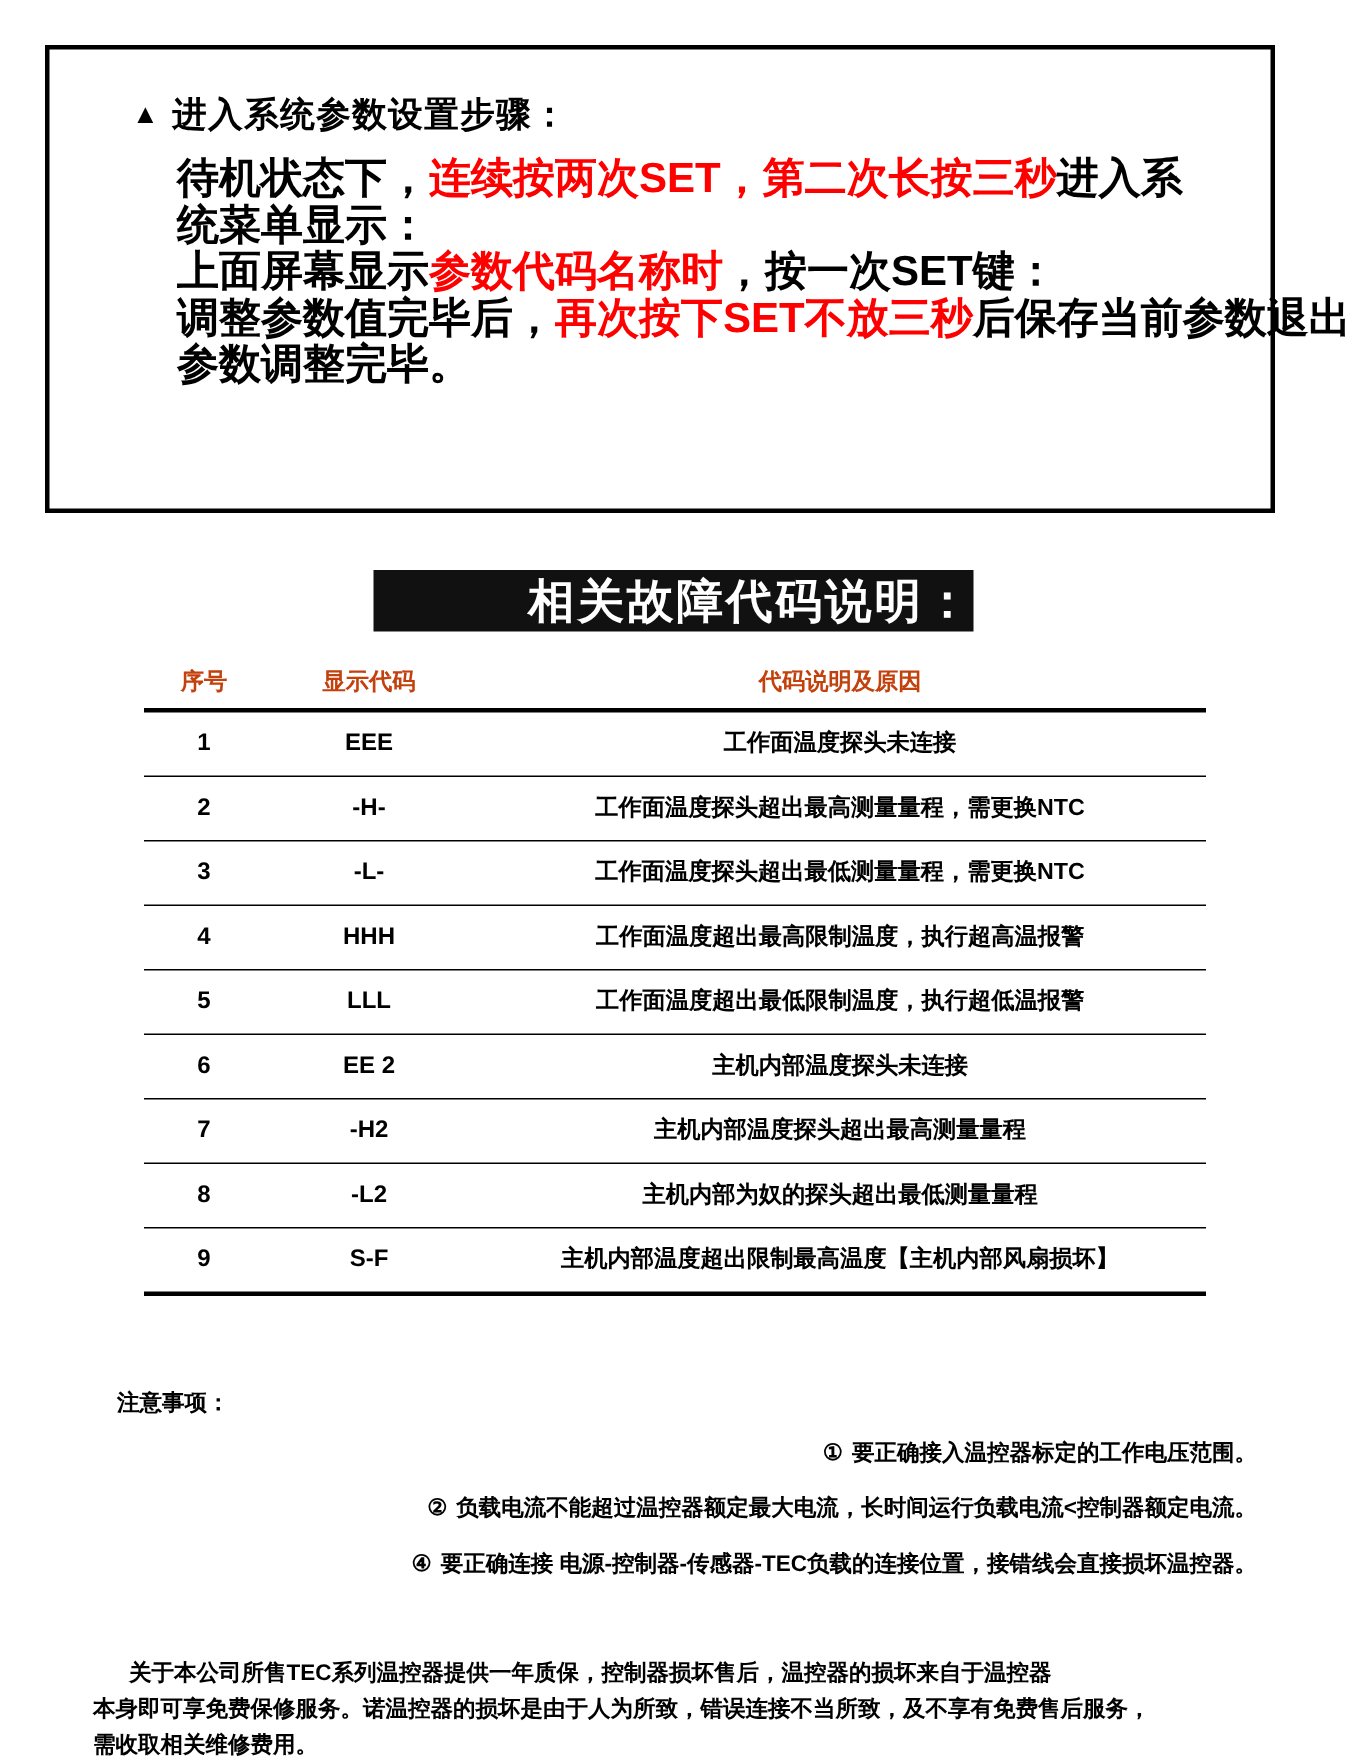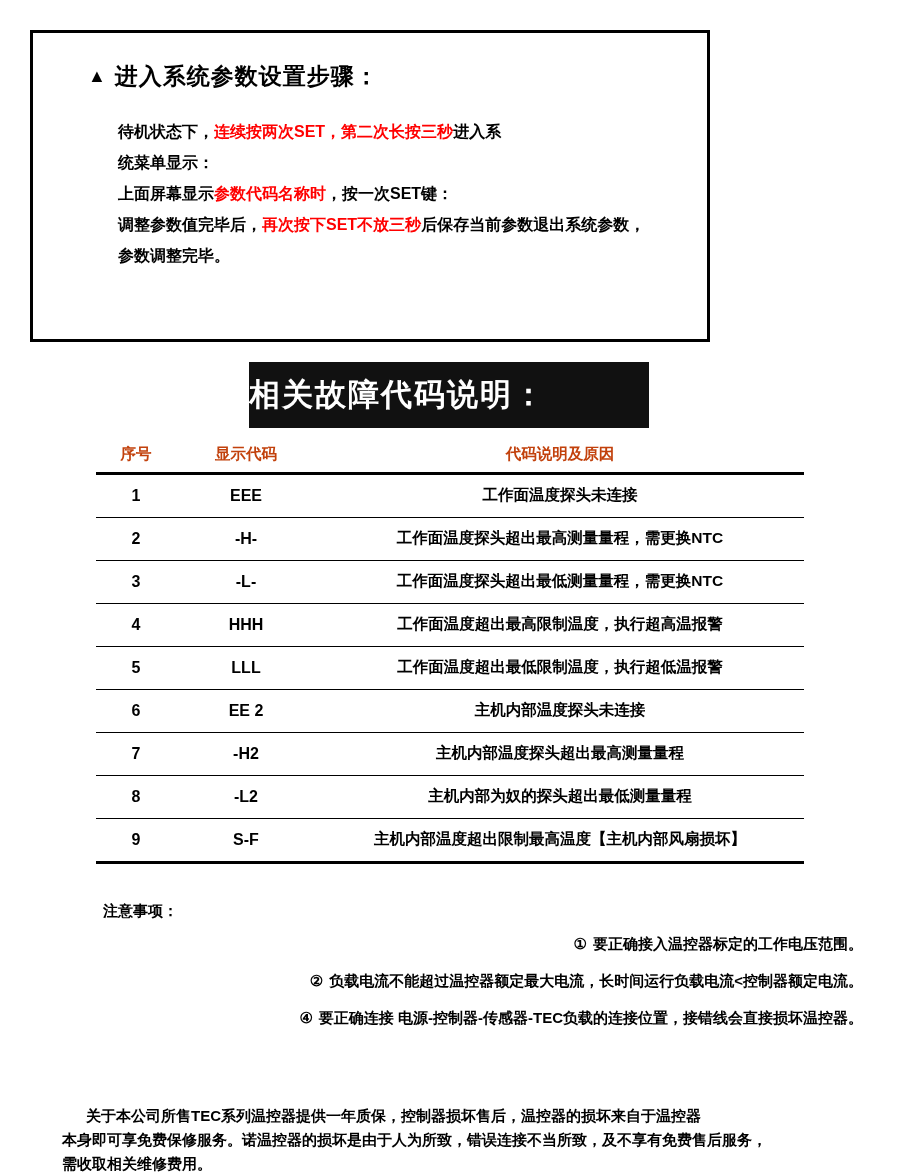--- a/index.html
+++ b/index.html
@@ -14,21 +14,21 @@
     color: #000000;
     position: relative;
     overflow: hidden;
   }
 
   
   .instr-box {
     position: absolute;
     left: 30px;
     top: 30px;
-    width: 680px;
+    width: 820px;
     height: 312px;
     border: 3px solid #000;
     box-sizing: border-box;
     background: #fff;
   }
   .instr-title {
     position: absolute;
     left: 55px;
     top: 28px;
     font-size: 23px;
@@ -37,44 +37,44 @@
     white-space: nowrap;
   }
   .instr-title .tri {
     font-size: 18px;
     margin-right: 8px;
     vertical-align: 2px;
   }
   .instr-body {
     position: absolute;
     left: 85px;
-    top: 83px;
+    top: 70px;
     width: 730px;
-    font-size: 16px;
+    font-size: 28px;
     font-weight: bold;
     line-height: 31px;
   }
   .instr-body .r { color: #ff0000; }
   .instr-line { white-space: nowrap; }
 
   
   .banner {
     position: absolute;
     left: 249px;
-    top: 362px;
+    top: 380px;
     width: 400px;
-    height: 66px;
+    height: 41px;
     background: #111111;
     color: #ffffff;
     font-size: 31px;
     font-weight: bold;
     letter-spacing: 2px;
     display: flex;
     align-items: center;
-    justify-content: flex-start;
+    justify-content: flex-end;
   }
 
   
   .code-table {
     position: absolute;
     left: 96px;
     top: 440px;
     width: 708px;
     border-collapse: collapse;
     font-size: 15px;
@@ -101,23 +101,22 @@
   .col-desc { width: 488px; }
   .code-table td.col-no,
   .code-table td.col-code {
     font-size: 16px;
   }
 
   
   .notes {
     position: absolute;
     left: 78px;
-    top: 902px;
+    top: 926px;
     width: 760px;
-    margin-left: 25px;
   }
   .notes-title {
     font-size: 15px;
     font-weight: bold;
     margin-bottom: 14px;
   }
   .note-item {
     font-size: 15px;
     font-weight: bold;
     margin-bottom: 18px;

